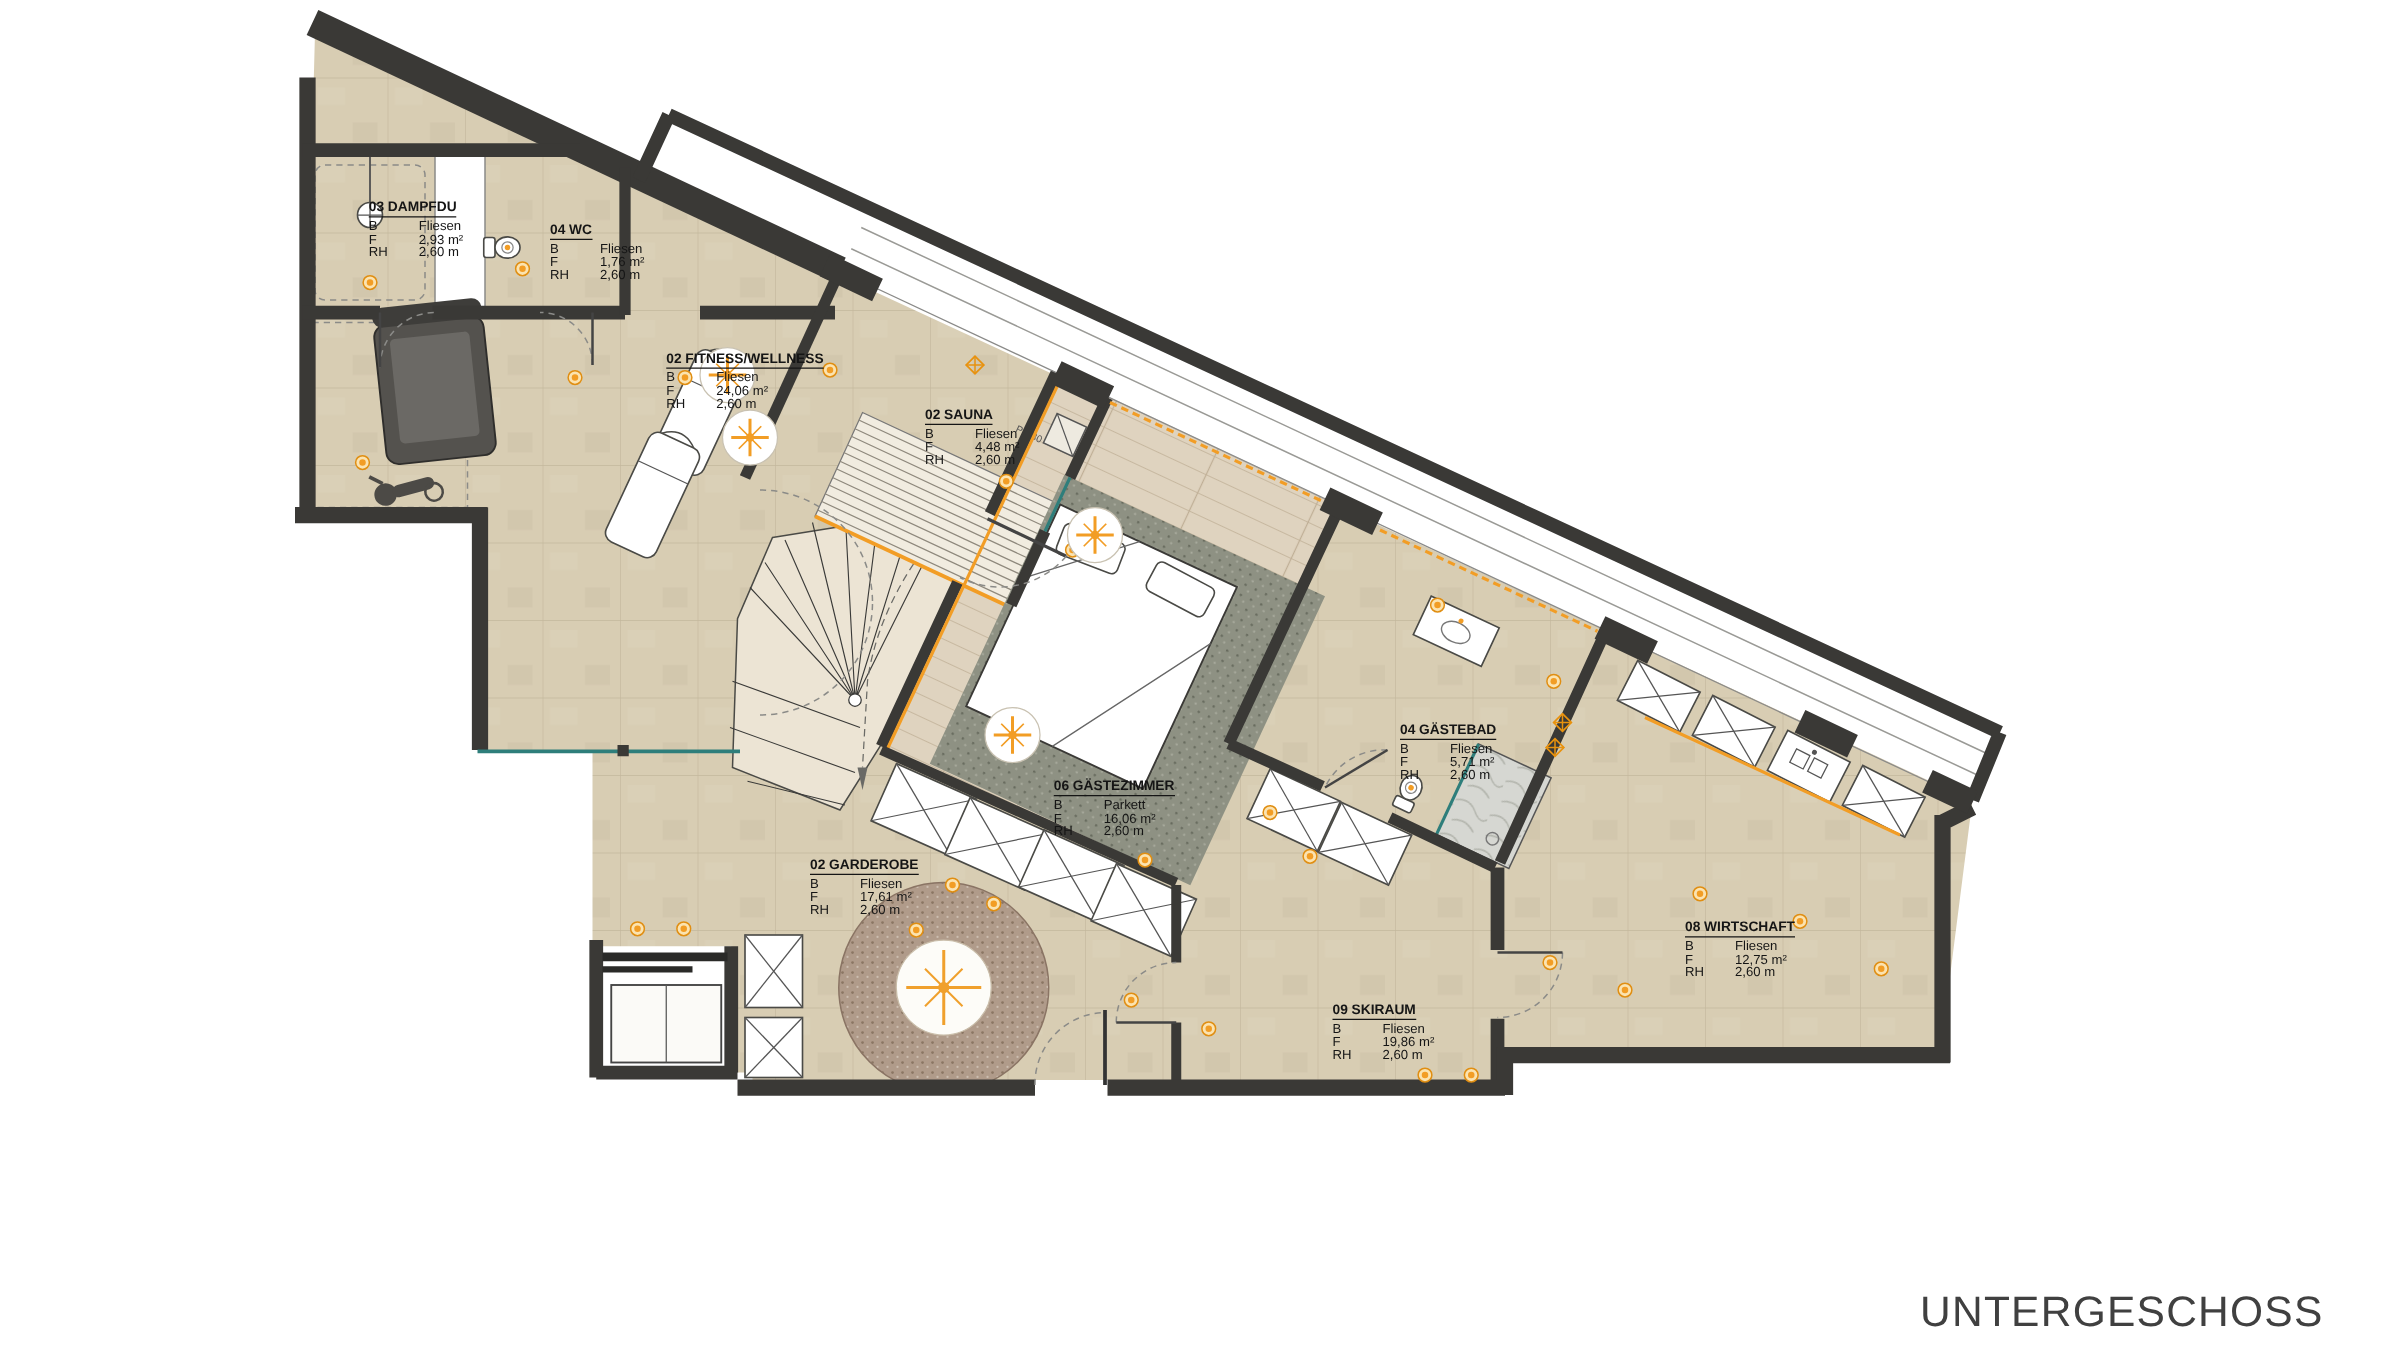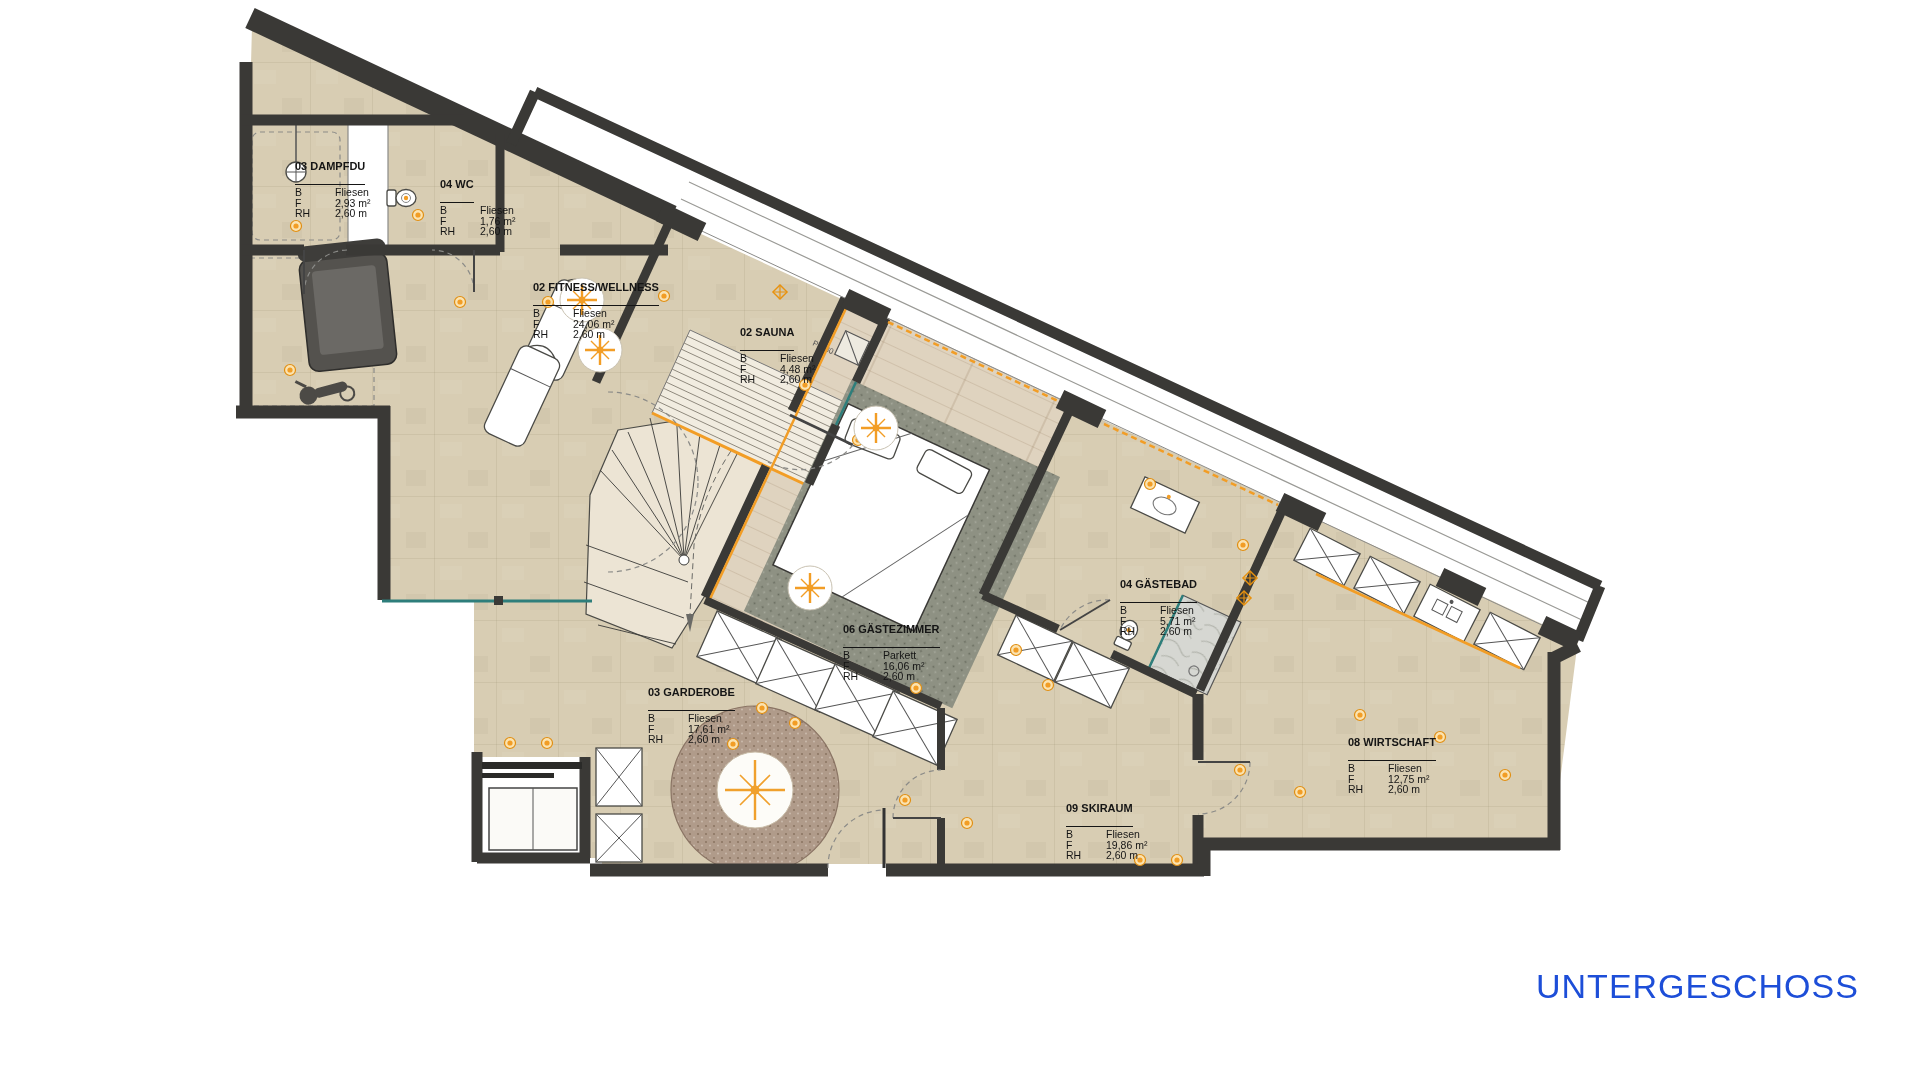--- a/index.html
+++ b/index.html
@@ -12,25 +12,25 @@
   .winline{stroke:#9a9a96;stroke-width:1.2;fill:none;}
   .dash{fill:none;stroke:#8b8b88;stroke-width:1.2;stroke-dasharray:5 4;}
   .fixture{fill:#ffffff;stroke:#4a4a46;stroke-width:1.3;}
   .xl{stroke:#555;stroke-width:1;}
   .teal{stroke:#2e7e7b;fill:none;}
   .oline{stroke:#f29d25;fill:none;}
   .slat{stroke:#8f897d;stroke-width:1;}
   .tread{stroke:#3a3a38;stroke-width:0.9;}
   .room-label{position:absolute;color:#151515;white-space:nowrap;z-index:5;}
   .rl-title{display:inline-block;font:bold 11px/12px "Liberation Sans",sans-serif;
-            border-bottom:1.6px solid #151515;padding-bottom:12px;margin-bottom:2px;}
+            border-bottom:1.6px solid #151515;padding-bottom:1px;margin-bottom:2px;}
   .rl-row{display:flex;font:10.5px/10.5px "Liberation Sans",sans-serif;}
   .rl-k{width:40px;}
-  #plan-title{position:absolute;left:1536px;top:968px;font:400 34px/36px "Liberation Sans",sans-serif;
-              letter-spacing:1px;color:#1d4ed8;z-index:6;}
+  #plan-title{position:absolute;left:1536px;top:1032px;font:400 34px/36px "Liberation Sans",sans-serif;
+              letter-spacing:1px;color:#404040;z-index:6;}
 </style>
 </head>
 <body>
 
 <div id="stage">
 
 <svg id="plan-svg" width="1920" height="1080" viewBox="0 0 1920 1080">
   <defs>
     <pattern id="tilePat" width="62" height="62" patternUnits="userSpaceOnUse">
       <rect width="62" height="62" fill="#d8cdb3"></rect>
@@ -371,21 +371,21 @@
           <path d="M-5,-5 L5,5 M5,-5 L-5,5" stroke="#e8920f" stroke-width="1.2"></path>
         </g>
         <g transform="translate(1244,598) rotate(45)">
           <rect x="-5" y="-5" width="10" height="10" fill="none" stroke="#e8920f" stroke-width="1.4"></rect>
           <path d="M-5,-5 L5,5 M5,-5 L-5,5" stroke="#e8920f" stroke-width="1.2"></path>
         </g>
       </g>
 </svg>
 
 <div class="room-label" style="left:648px;top:682px">
-  <div class="rl-title">03 GARDEROBE</div>
+  <div class="rl-title">02 GARDEROBE</div>
   <div class="rl-row">
         <span class="rl-k">B</span>
         <span>Fliesen</span>
       </div>
   <div class="rl-row">
         <span class="rl-k">F</span>
         <span>17,61 m²</span>
       </div>
   <div class="rl-row">
         <span class="rl-k">RH</span>

